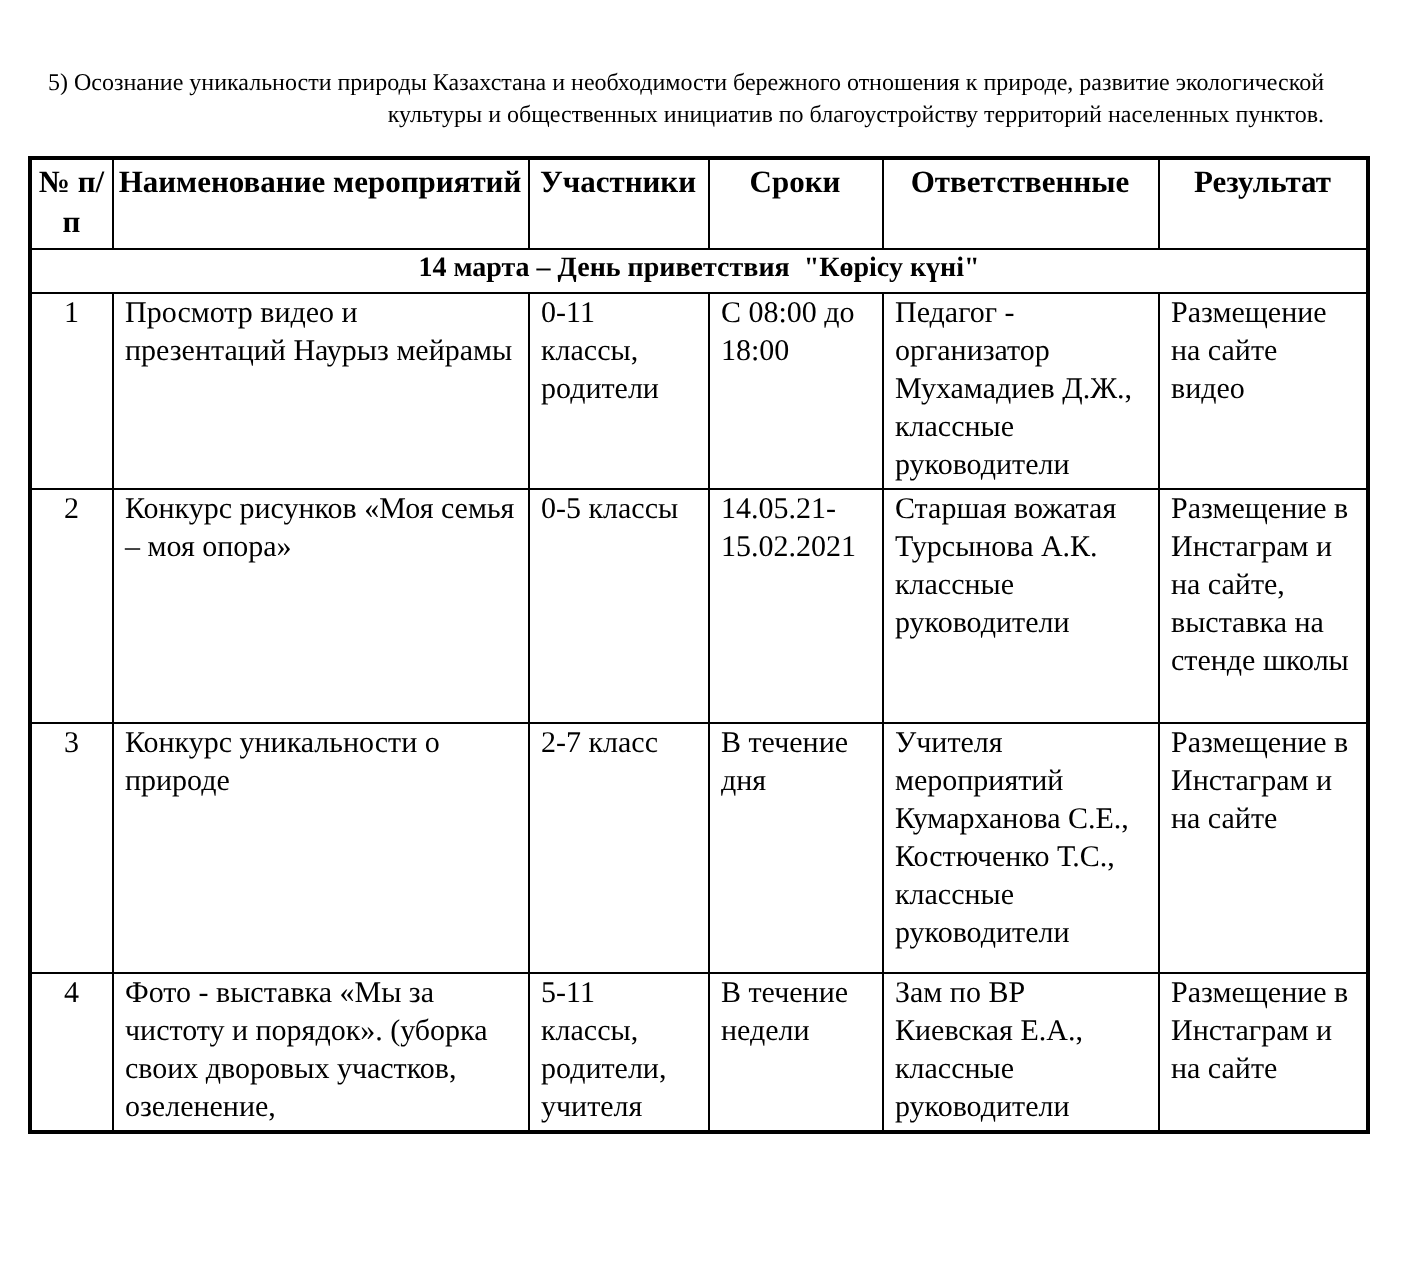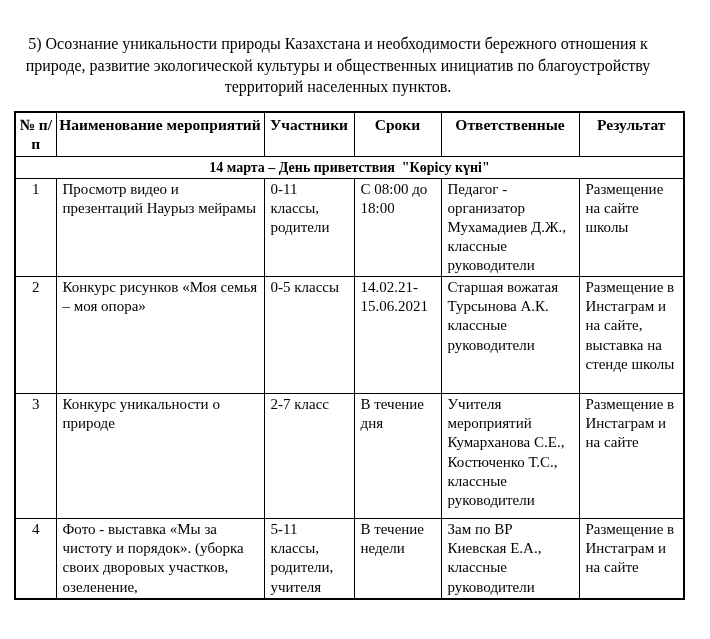--- a/index.html
+++ b/index.html
@@ -13,23 +13,23 @@
     height: 639px;
     background: #ffffff;
     color: #000000;
     font-family: "Liberation Serif", "DejaVu Serif", serif;
     overflow: hidden;
     box-sizing: border-box;
   }
   .intro {
     margin: 33px 0 0 14px;
     width: 648px;
-    font-size: 16px;
+    font-size: 12px;
     line-height: 1.35;
-    text-align: center;
+    text-align: right;
   }
   table.plan {
     margin: 13px 0 0 14px;
     width: 669px;
     border-collapse: collapse;
     table-layout: fixed;
     border: 2px solid #000;
   }
   table.plan th,
   table.plan td {
@@ -90,27 +90,27 @@
     <tbody id="table-body">
         <tr class="section-row">
           <td colspan="6" class="section-title">14 марта – День приветствия  "Көрісу күні"</td>
         </tr>
         <tr style="height: 93px;">
           <td class="num">1</td>
           <td>Просмотр видео и презентаций  Наурыз мейрамы</td>
           <td>0-11 классы, родители</td>
           <td>С 08:00 до 18:00</td>
           <td>Педагог - организатор Мухамадиев Д.Ж., классные руководители</td>
-          <td>Размещение на сайте школы</td>
+          <td>Размещение на сайте видео</td>
         </tr>
         <tr style="height: 117px;">
           <td class="num">2</td>
           <td>Конкурс рисунков «Моя семья – моя опора»</td>
           <td>0-5 классы</td>
-          <td>14.02.21-15.06.2021</td>
+          <td>14.05.21-15.02.2021</td>
           <td>Старшая вожатая Турсынова  А.К. классные руководители</td>
           <td>Размещение в Инстаграм и на сайте, выставка на стенде школы</td>
         </tr>
         <tr style="height: 125px;">
           <td class="num">3</td>
           <td>Конкурс  уникальности о природе</td>
           <td>2-7 класс</td>
           <td>В течение дня</td>
           <td>Учителя мероприятий Кумарханова С.Е., Костюченко Т.С., классные руководители</td>
           <td>Размещение в Инстаграм и на сайте</td>

